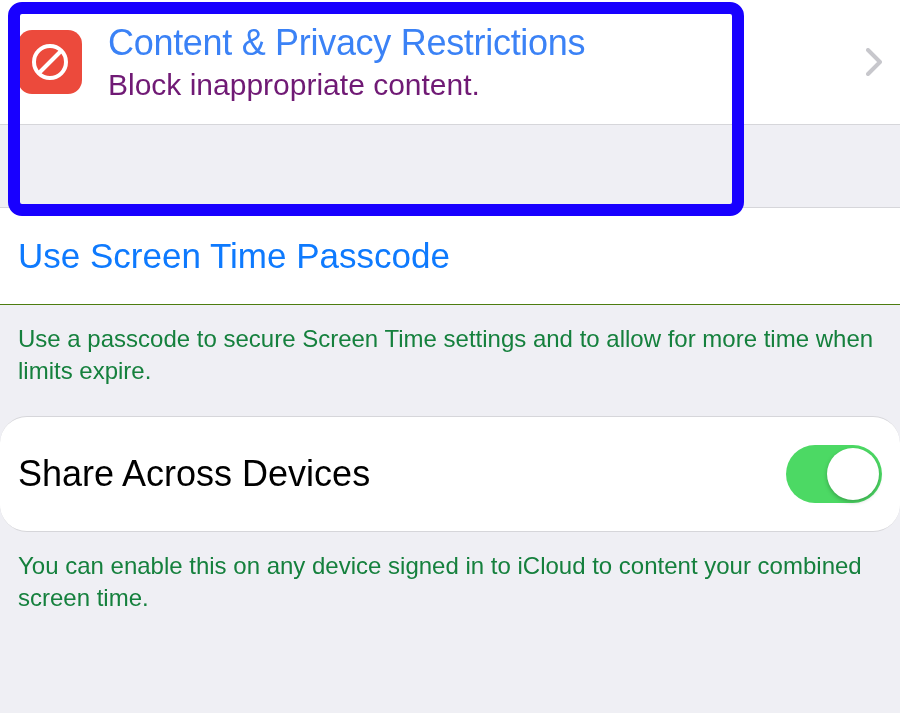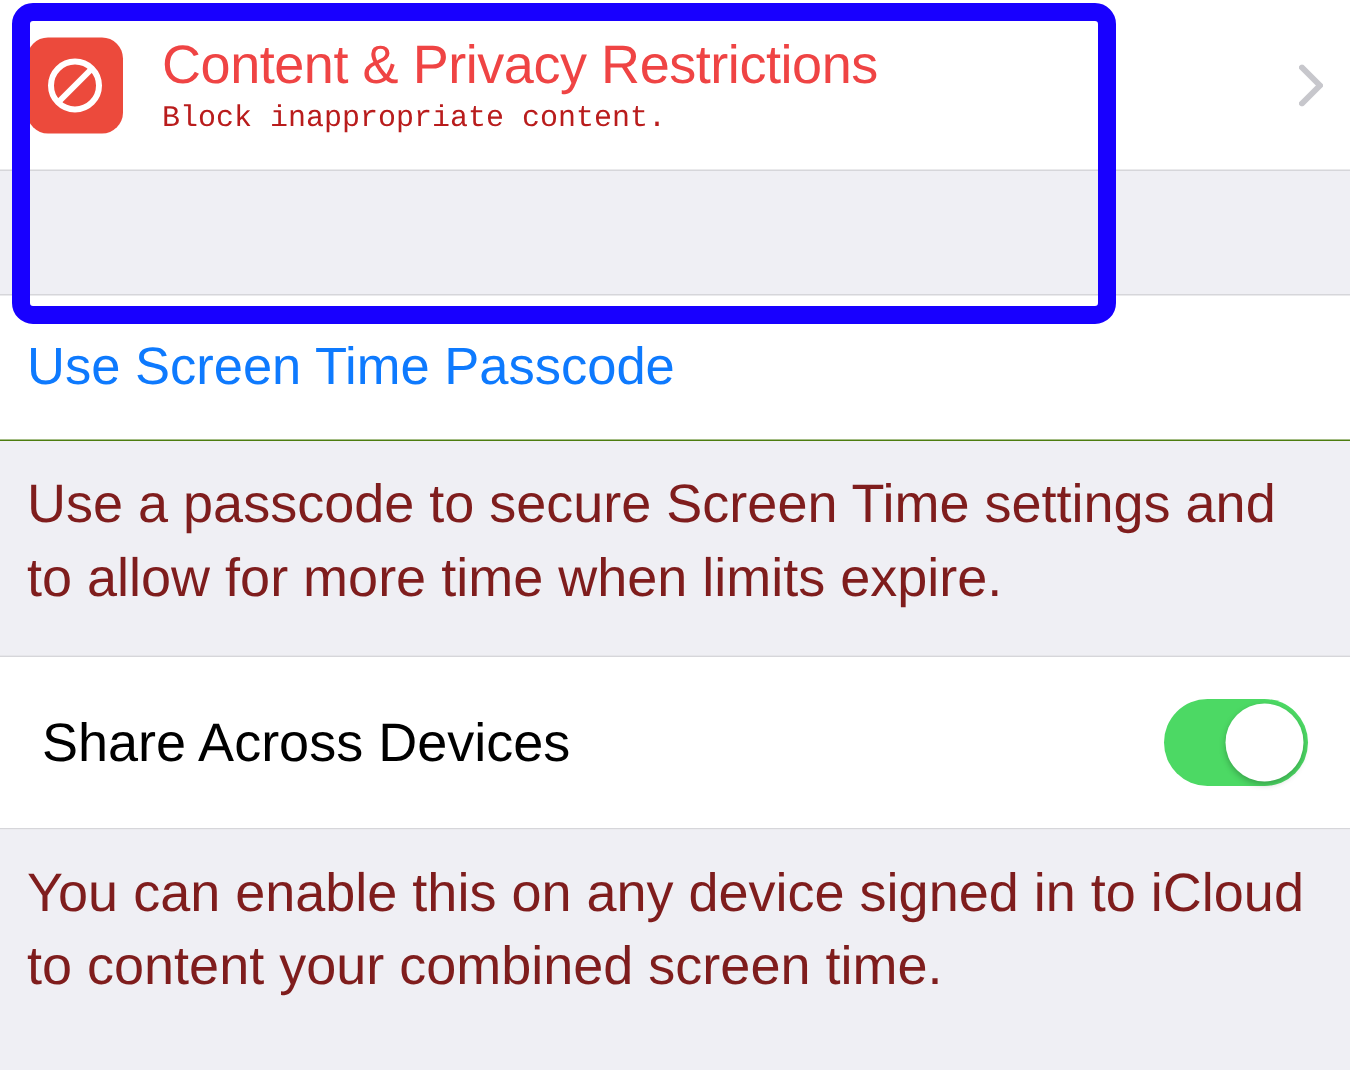--- a/index.html
+++ b/index.html
@@ -48,28 +48,27 @@
     height: 40px;
   }
   .row-text {
     flex: 1;
     display: flex;
     flex-direction: column;
   }
   .row-title {
     font-size: 36px;
     font-weight: 500;
-    color: #ef4444;
+    color: #3b82f6;
     letter-spacing: -0.3px;
   }
   .row-sub {
-    font-size: 20px;
-    color: #b91c1c;
+    font-size: 30px;
+    color: #701a75;
     margin-top: 4px;
-    font-family: Liberation Mono, monospace;
   }
   .chevron {
     width: 16px;
     height: 28px;
     flex-shrink: 0;
     margin-left: 10px;
   }
 
   .gap {
     height: 82px;
@@ -82,33 +81,34 @@
     border-bottom: 1px solid #4d7c0f;
     padding: 28px 18px;
   }
   .link-text {
     font-size: 35px;
     color: #0e7afe;
   }
 
   .footer-text {
     padding: 18px 18px 28px 18px;
-    font-size: 36px;
+    font-size: 24px;
     line-height: 1.35;
-    color: #7f1d1d;
+    color: #15803d;
     background: #efeff4;
   }
 
   .toggle-row {
     background: #ffffff;
     border-top: 1px solid #d6d6da;
     border-bottom: 1px solid #d6d6da;
-    padding: 28px 28px;
+    padding: 28px 18px;
     display: flex;
     align-items: center;
+    border-radius: 27px;
   }
   .toggle-label {
     flex: 1;
     font-size: 36px;
     font-weight: 400;
     color: #000;
   }
   .switch {
     width: 96px;
     height: 58px;

